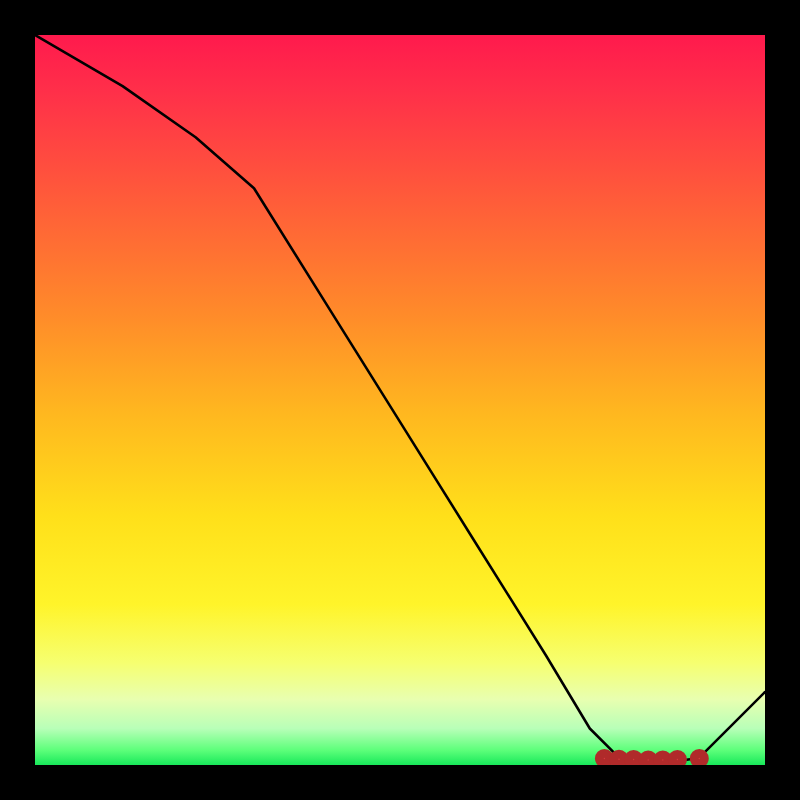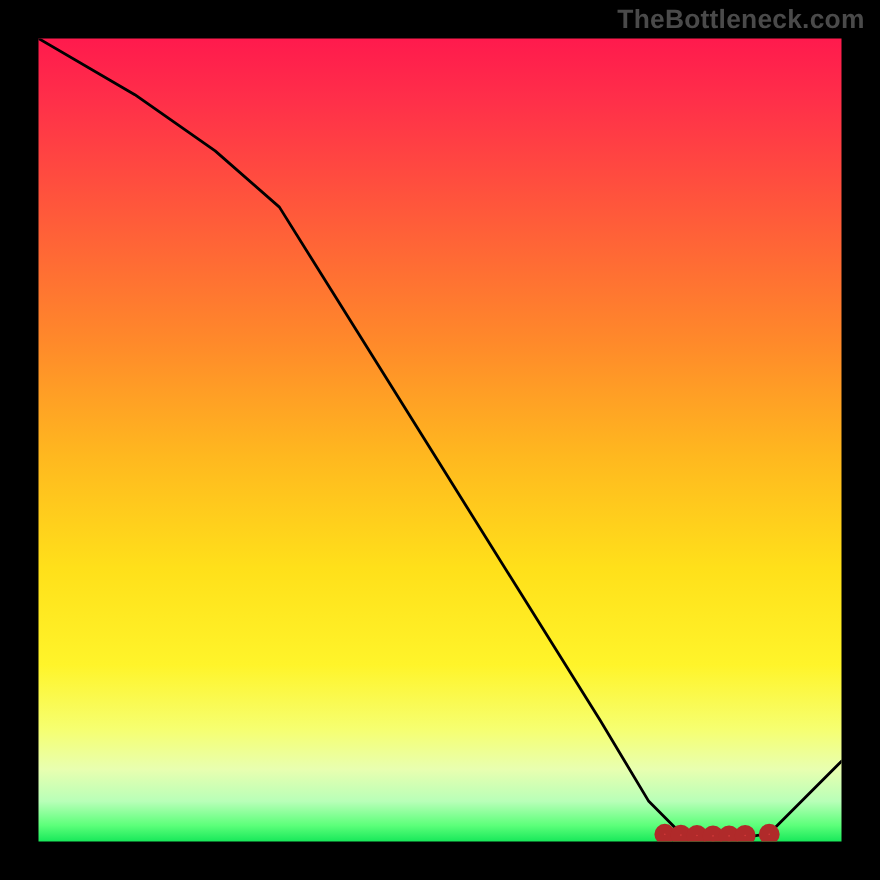--- a/index.html
+++ b/index.html
@@ -58,21 +58,20 @@
   .dot {
     fill: #d43b3b;
     stroke: #b02a2a;
     stroke-width: 1.2;
   }
 </style>
 </head>
 <body>
 
 <div class="frame">
-  <div class="watermark">TheBottleneck.com</div>
 
   <div class="plot">
     <svg viewBox="0 0 100 100" preserveAspectRatio="none">
       <polyline id="chart-line" fill="none" stroke="#000" stroke-width="0.35" stroke-linejoin="round" stroke-linecap="round" points="0.00,0.00 12.00,7.00 22.00,14.00 30.00,21.00 40.00,37.00 50.00,53.00 60.00,69.00 70.00,85.00 76.00,95.00 80.00,99.00 84.00,99.50 88.00,99.50 91.00,99.00 100.00,90.00"></polyline>
       <g id="chart-markers">
           <circle cx="78.00" cy="99.10" r="0.7" class="dot"></circle>
           <circle cx="80.00" cy="99.20" r="0.7" class="dot"></circle>
           <circle cx="82.00" cy="99.25" r="0.7" class="dot"></circle>
           <circle cx="84.00" cy="99.30" r="0.7" class="dot"></circle>
           <circle cx="86.00" cy="99.30" r="0.7" class="dot"></circle>

